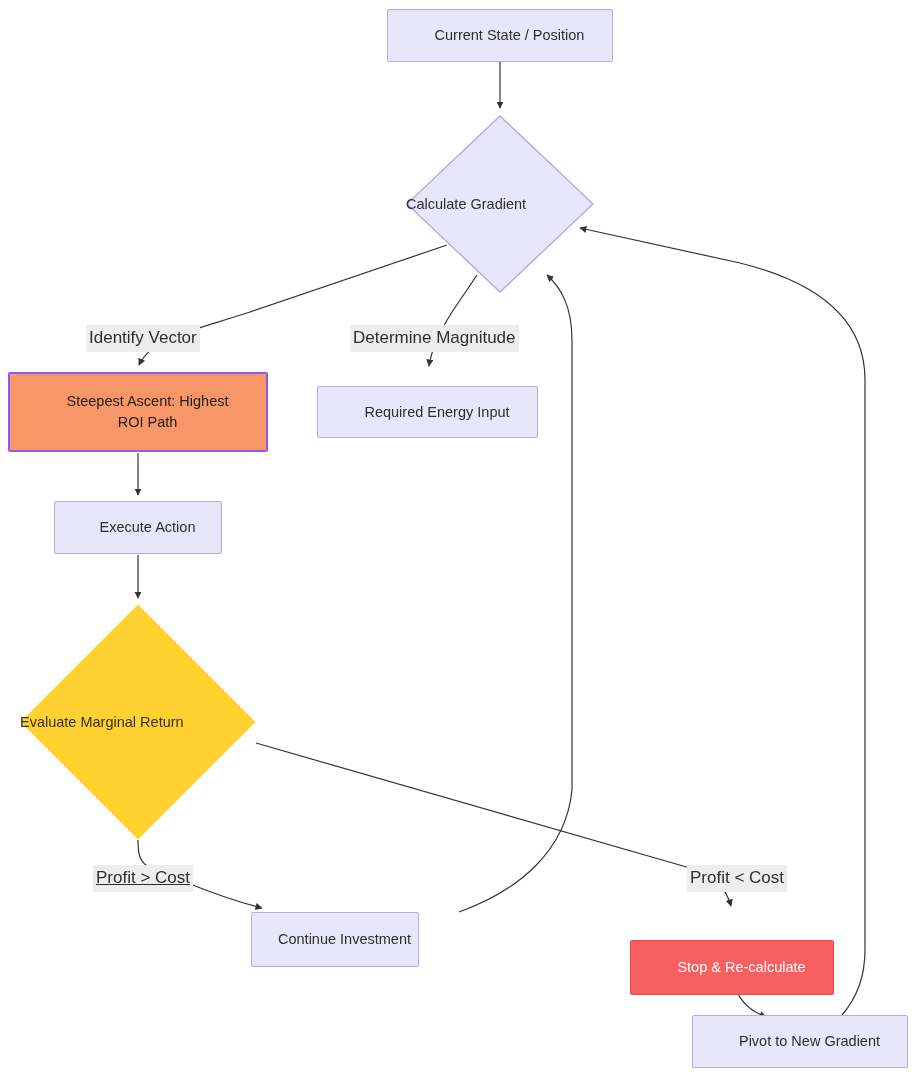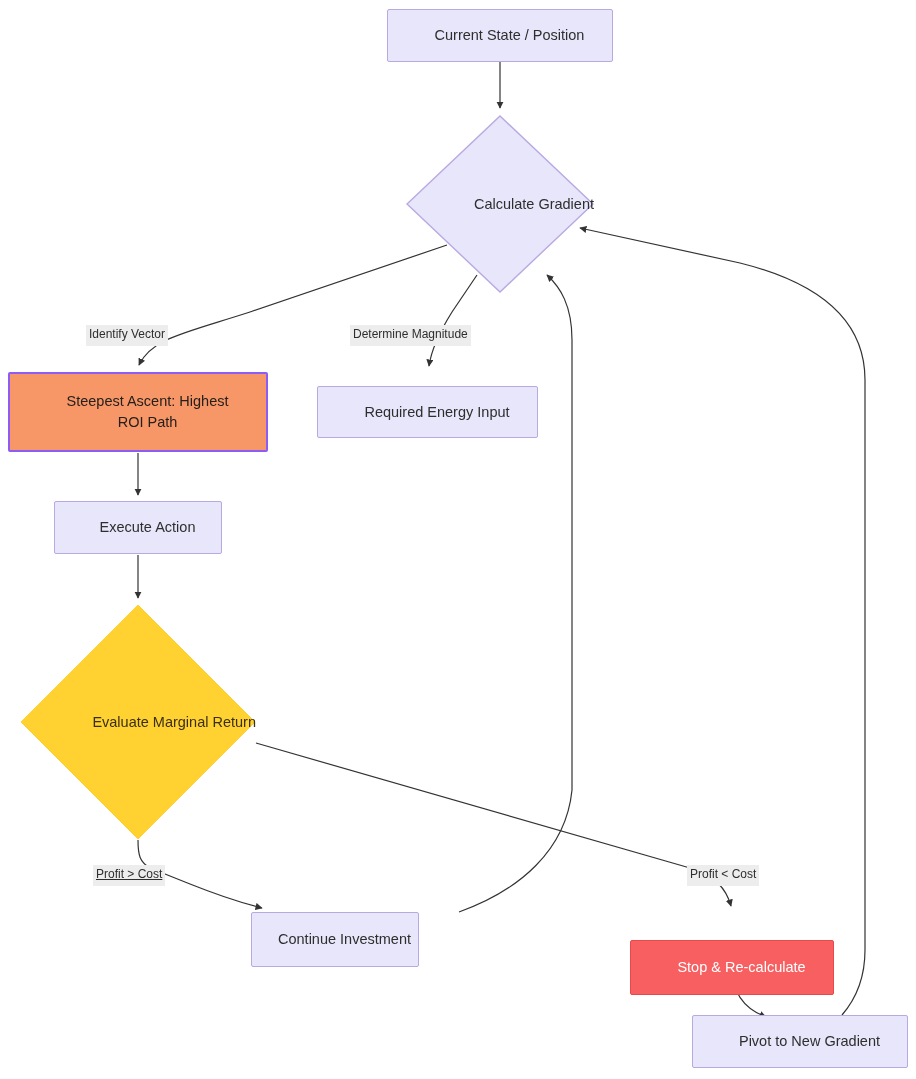--- a/index.html
+++ b/index.html
@@ -71,34 +71,34 @@
     height: 100%;
   }
   .diamond-label {
     position: absolute;
     left: 0;
     top: 0;
     width: 100%;
     height: 100%;
     display: flex;
     align-items: center;
-    justify-content: flex-end;
+    justify-content: flex-start;
     font-size: 14.5px;
     color: #2e2e2e;
     white-space: nowrap;
     pointer-events: none;
   }
   .diamond-label.dark {
     color: #3a3018;
   }
   .edge-label {
     position: absolute;
     background: #ededed;
     color: #2e2e2e;
-    font-size: 12px;
+    font-size: 17px;
     line-height: 1.3;
     padding: 2px 3px 3px 3px;
     white-space: nowrap;
     z-index: 6;
   }
 </style>
 </head>
 <body>
 
 <div id="canvas">

